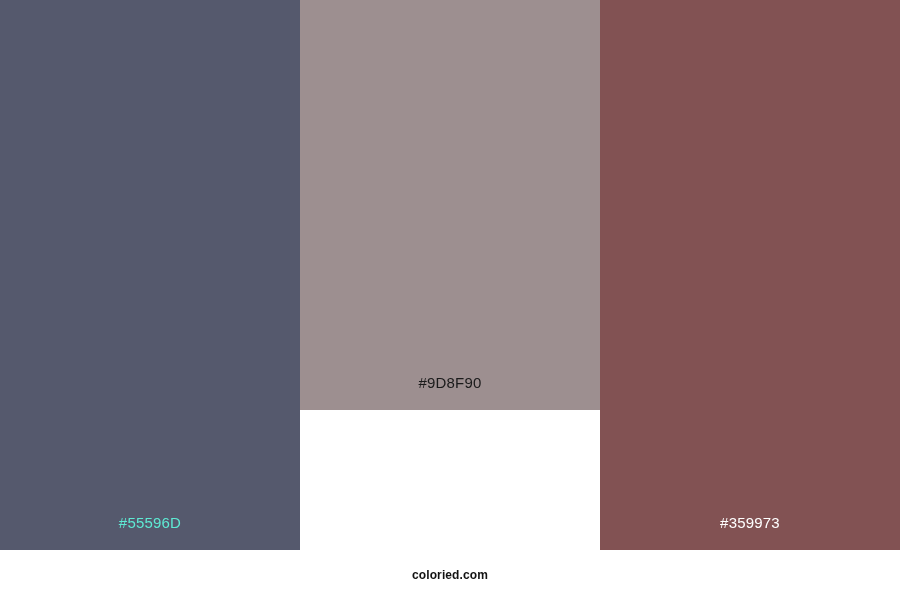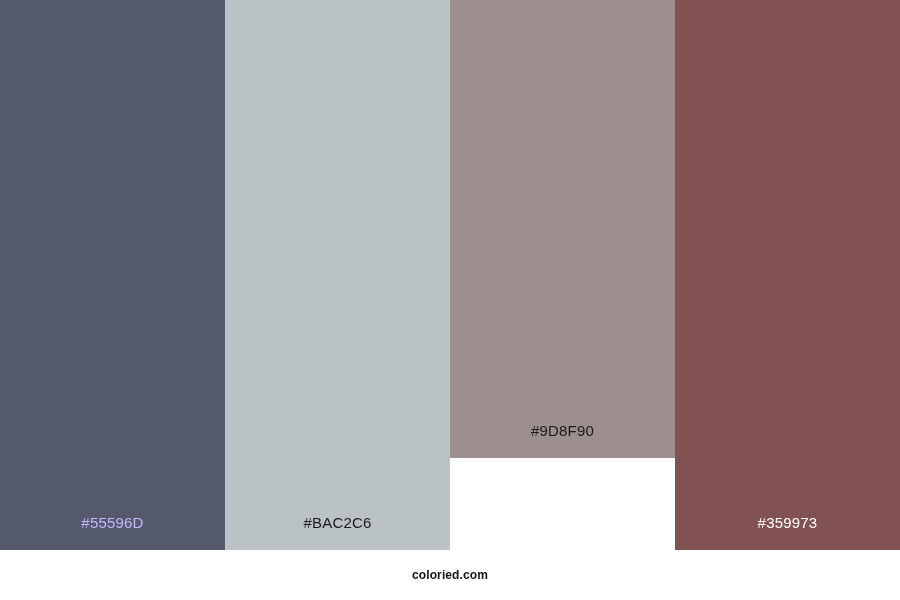--- a/index.html
+++ b/index.html
@@ -80,28 +80,25 @@
 </style>
 </head>
 <body>
 
 <div id="palette-page" style="width: 900px; height: 600px; background-color: rgb(255, 255, 255);">
 
   <div id="swatch-strip" style="height: 550px; flex-basis: 550px;">
 
 
     <div class="swatch" style="background-color: rgb(85, 89, 109); height: 550px;">
-      <span class="swatch-label label-light" style="color: #c4b5fd;">#55596D</span>
+      <span class="swatch-label label-light" style="color: #5eead4;">#55596D</span>
     </div>
 
-    <div class="swatch" style="background-color: rgb(186, 194, 198); height: 550px;">
-      <span class="swatch-label label-dark" style="color: rgb(27, 27, 27);">#BAC2C6</span>
-    </div>
 
-    <div class="swatch" style="background-color: rgb(157, 143, 144); height: 458px;">
+    <div class="swatch" style="background-color: rgb(157, 143, 144); height: 410px;">
       <span class="swatch-label label-dark" style="color: rgb(27, 27, 27);">#9D8F90</span>
     </div>
 
     <div class="swatch" style="background-color: rgb(130, 82, 83); height: 550px;">
       <span class="swatch-label label-light" style="color: rgb(255, 255, 255);">#359973</span>
     </div>
 
   </div>
 
   <div id="footer-bar" style="background-color: rgb(255, 255, 255); height: 50px; flex-basis: 50px;">

